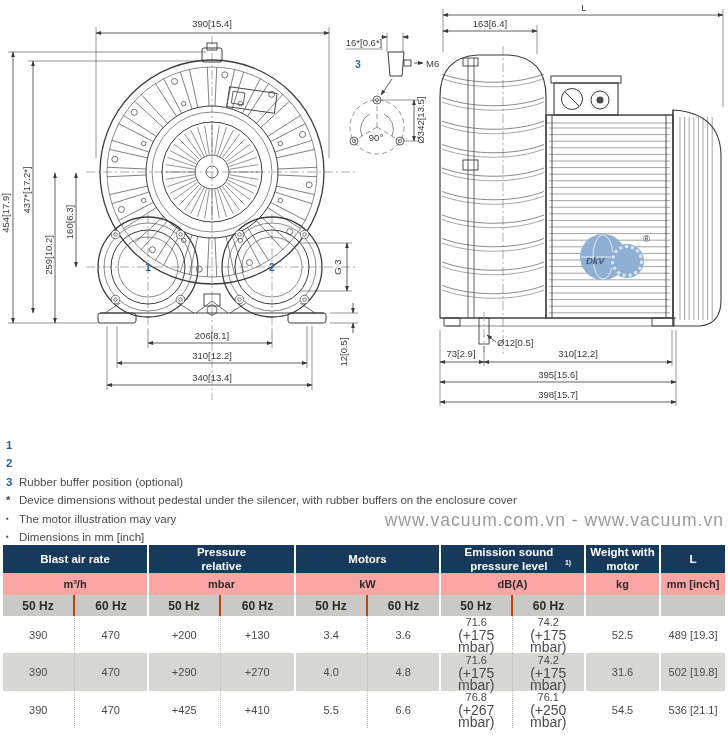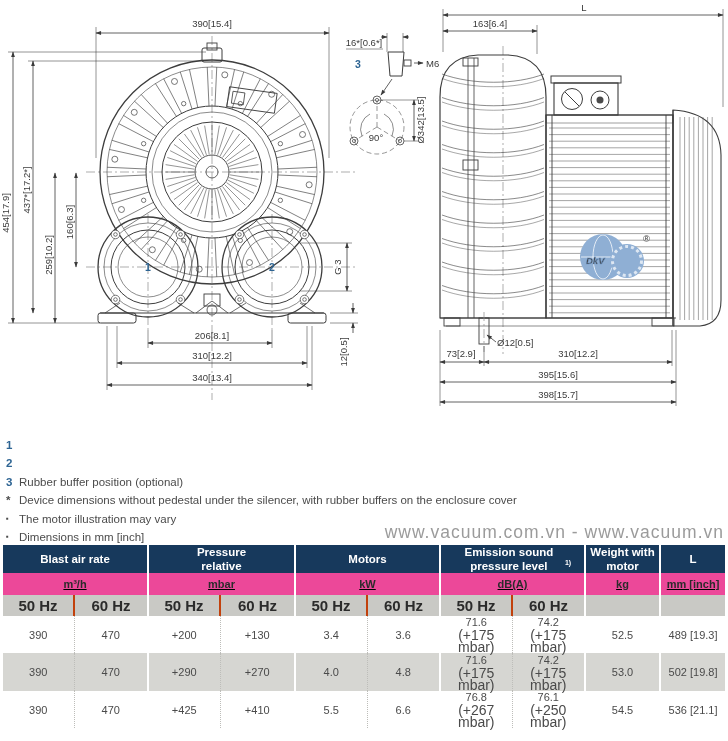--- a/index.html
+++ b/index.html
@@ -18,33 +18,33 @@
 
   
   .notes{position:absolute;left:6px;top:436px;width:716px;font-size:11.5px;color:#4b4b4b;}
   .note-line{display:flex;line-height:18.4px;}
   .marker{width:13px;flex:0 0 13px;text-align:left;}
   .marker.num{color:#2d6493;font-weight:bold;}
   .marker.star{color:#4b4b4b;font-weight:bold;}
   .marker.bullet{font-size:8px;line-height:18.4px;}
 
   
-  .watermark{position:absolute;top:522px;right:4px;font-size:17.5px;color:#9b9b9b;letter-spacing:1px;font-weight:400;}
+  .watermark{position:absolute;top:510px;right:4px;font-size:17.5px;color:#9b9b9b;letter-spacing:1px;font-weight:400;}
 
   
   table.spec{position:absolute;top:545px;left:3px;width:722px;border-collapse:collapse;table-layout:fixed;}
   table.spec td,table.spec th{padding:0;margin:0;text-align:center;vertical-align:middle;font-weight:normal;}
   tr.thead{height:24px;background:#17395c;}
   tr.thead th{color:#fff;font-size:11.5px;font-weight:bold;line-height:14px;}
   tr.thead th span.w2{display:inline-block;max-width:70px;}
   tr.thead th sup{font-size:7px;vertical-align:super;margin-left:1px;}
-  tr.units{height:22px;background:#ec4899;text-decoration:underline;}
+  tr.units{height:22px;background:#fca5a5;}
   tr.units td{font-size:11px;font-weight:bold;color:#2b2b2b;}
   tr.hzrow{height:21px;background:#c9c9c5;}
-  tr.hzrow td{font-size:15px;font-weight:bold;color:#2b2b2b;}
+  tr.hzrow td{font-size:12px;font-weight:bold;color:#2b2b2b;}
   tr.data{height:37px;background:#fff;}
   tr.data.alt{height:38px;background:#d6d6d2;}
   tr.data td{font-size:11px;color:#4a4a4a;}
   td.g,th.g{border-left:2px solid #fff;}
   td.s{border-left:1px dotted #bdbdb9;}
   tr.hzrow td.s{border-left:2px solid #c2410c;}
   tr.data td .note{font-size:14px;line-height:12px;}
   tr.data td .db{line-height:13px;}
 </style>
 </head>
@@ -546,21 +546,21 @@
       <td class="g">4.0</td>
       <td class="s">4.8</td>
       <td class="g">
             <div class="db">71.6</div>
             <div class="note">(+175 mbar)</div>
           </td>
       <td class="s">
             <div class="db">74.2</div>
             <div class="note">(+175 mbar)</div>
           </td>
-      <td class="g">53.0</td>
+      <td class="g">31.6</td>
       <td class="g">502 [19.8]</td>
     </tr>
     <tr class="data">
       <td>390</td>
       <td class="s">470</td>
       <td class="g">+425</td>
       <td class="s">+410</td>
       <td class="g">5.5</td>
       <td class="s">6.6</td>
       <td class="g">

